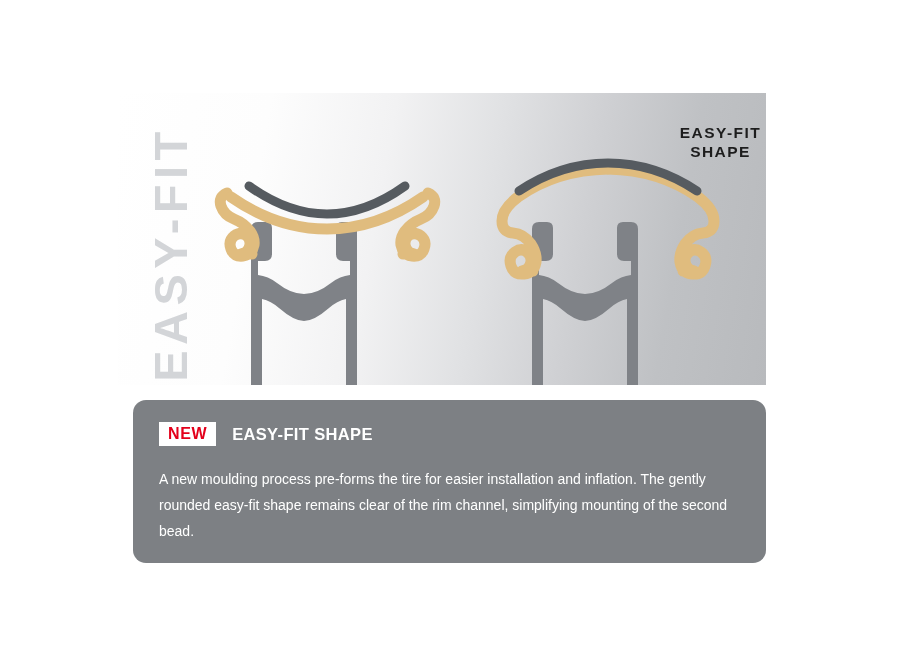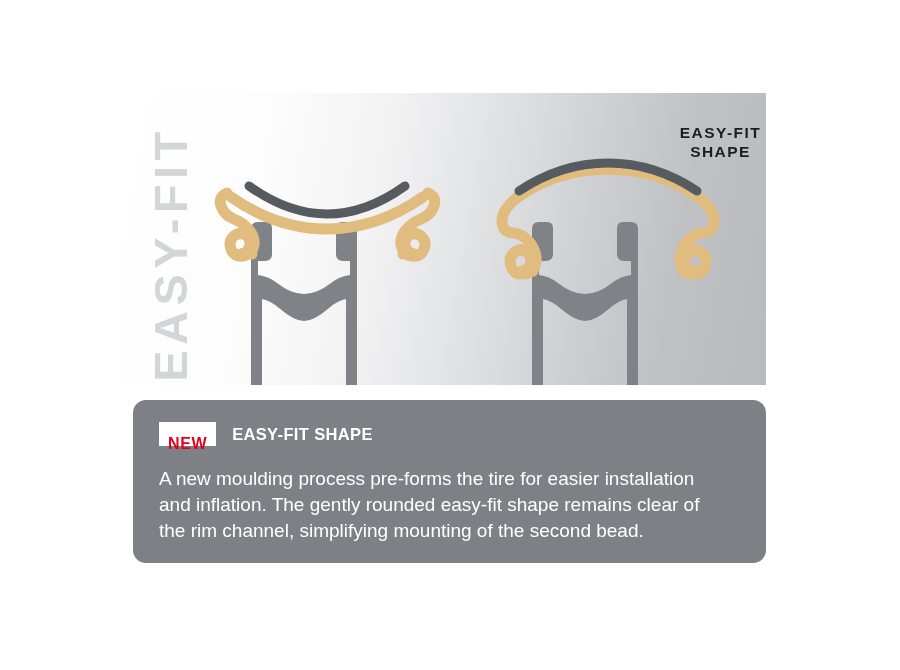--- a/index.html
+++ b/index.html
@@ -93,37 +93,37 @@
   }
 
   #new-badge {
     background: #ffffff;
     color: #e3001b;
     font-size: 16px;
     font-weight: 700;
     letter-spacing: 0.6px;
     line-height: 24px;
     height: 24px;
-    padding: 10px 9px;
+    padding: 0 9px;
     display: inline-block;
   }
 
   #card-title {
     color: #ffffff;
     font-size: 16.5px;
     font-weight: 700;
     letter-spacing: 0.35px;
     margin-left: 16px;
     white-space: nowrap;
   }
 
   #card-body {
     margin-top: 20px;
     color: #ffffff;
-    font-size: 19px;
+    font-size: 14px;
     font-weight: 400;
     line-height: 26px;
     max-width: 572px;
   }
 </style>
 </head>
 <body>
 
 <div id="page">
 

